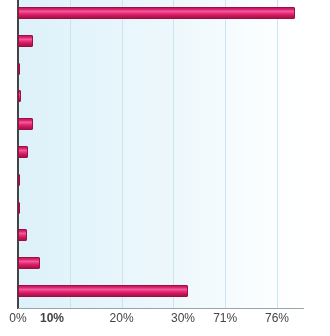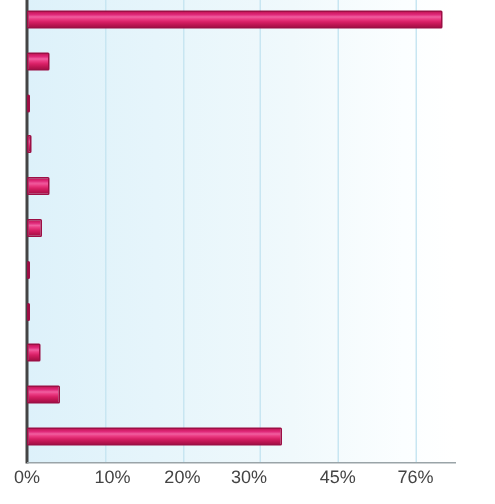--- a/index.html
+++ b/index.html
@@ -112,20 +112,20 @@
       <div class="bar" title="1.9%" style="top: 146px; width: 9.842px; height: 12px;"></div>
       <div class="bar" title="0.4%" style="top: 173.8px; width: 2.072px; height: 12px;"></div>
       <div class="bar" title="0.4%" style="top: 201.6px; width: 2.072px; height: 12px;"></div>
       <div class="bar" title="1.7%" style="top: 229.4px; width: 8.806px; height: 12px;"></div>
       <div class="bar" title="4.2%" style="top: 257.2px; width: 21.756px; height: 12px;"></div>
       <div class="bar" title="32.8%" style="top: 285px; width: 169.904px; height: 12px;"></div>
     </div>
 
   <div id="tick-labels">
       <div class="tick-label" style="left: 18px;">0%</div>
-      <div class="tick-label" style="left: 75px;">10%</div>
+      <div class="tick-label" style="left: 52px; font-weight: bold;">10%</div>
       <div class="tick-label" style="left: 121.6px;">20%</div>
-      <div class="tick-label" style="left: 166px;">30%</div>
-      <div class="tick-label" style="left: 225.2px;">45%</div>
+      <div class="tick-label" style="left: 183px;">30%</div>
+      <div class="tick-label" style="left: 225.2px;">71%</div>
       <div class="tick-label" style="left: 277px;">76%</div>
     </div>
 
 </div>
 
 </body></html>

